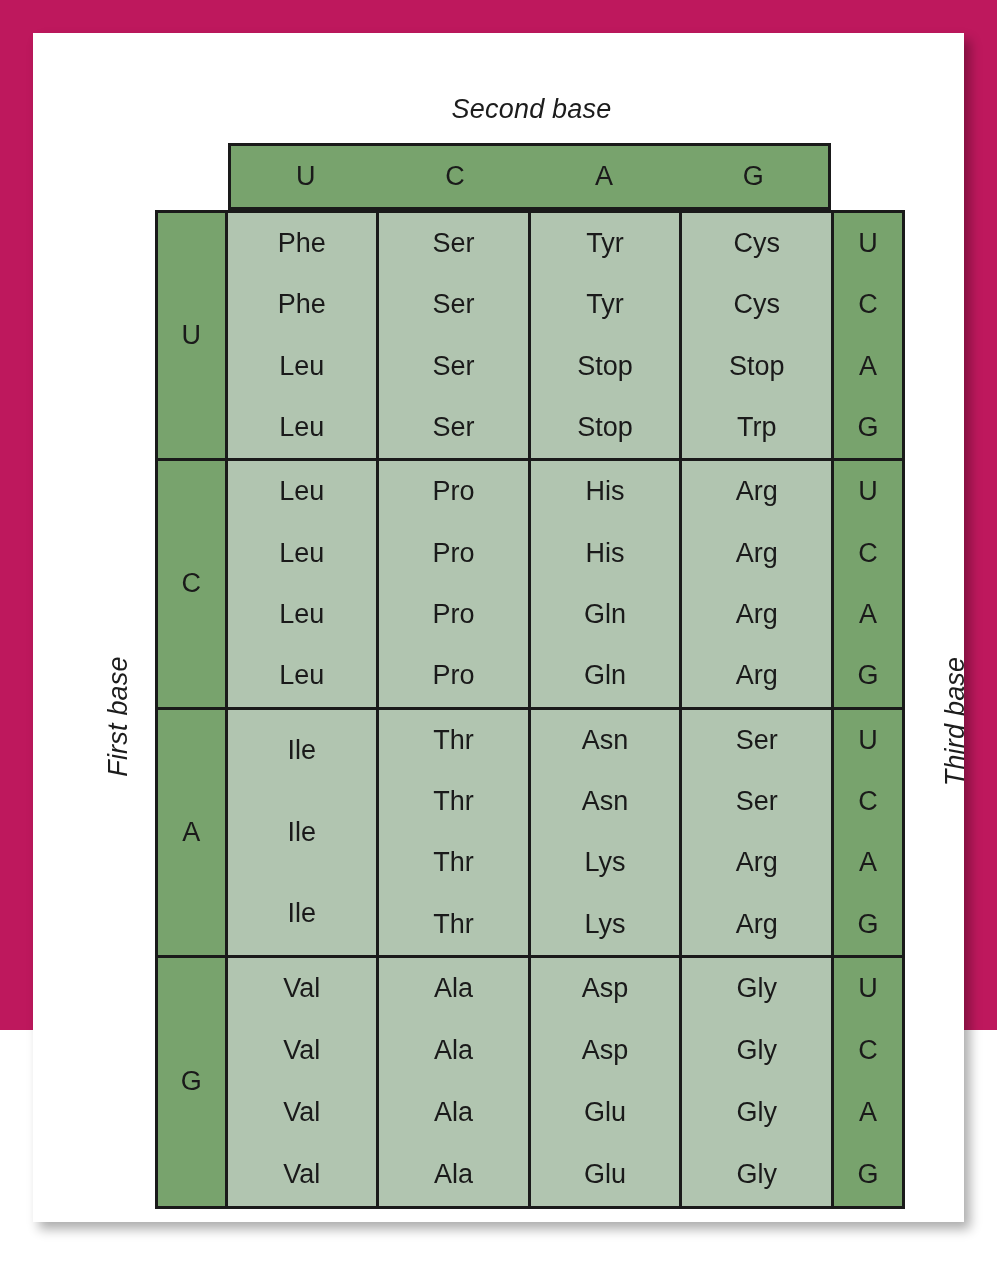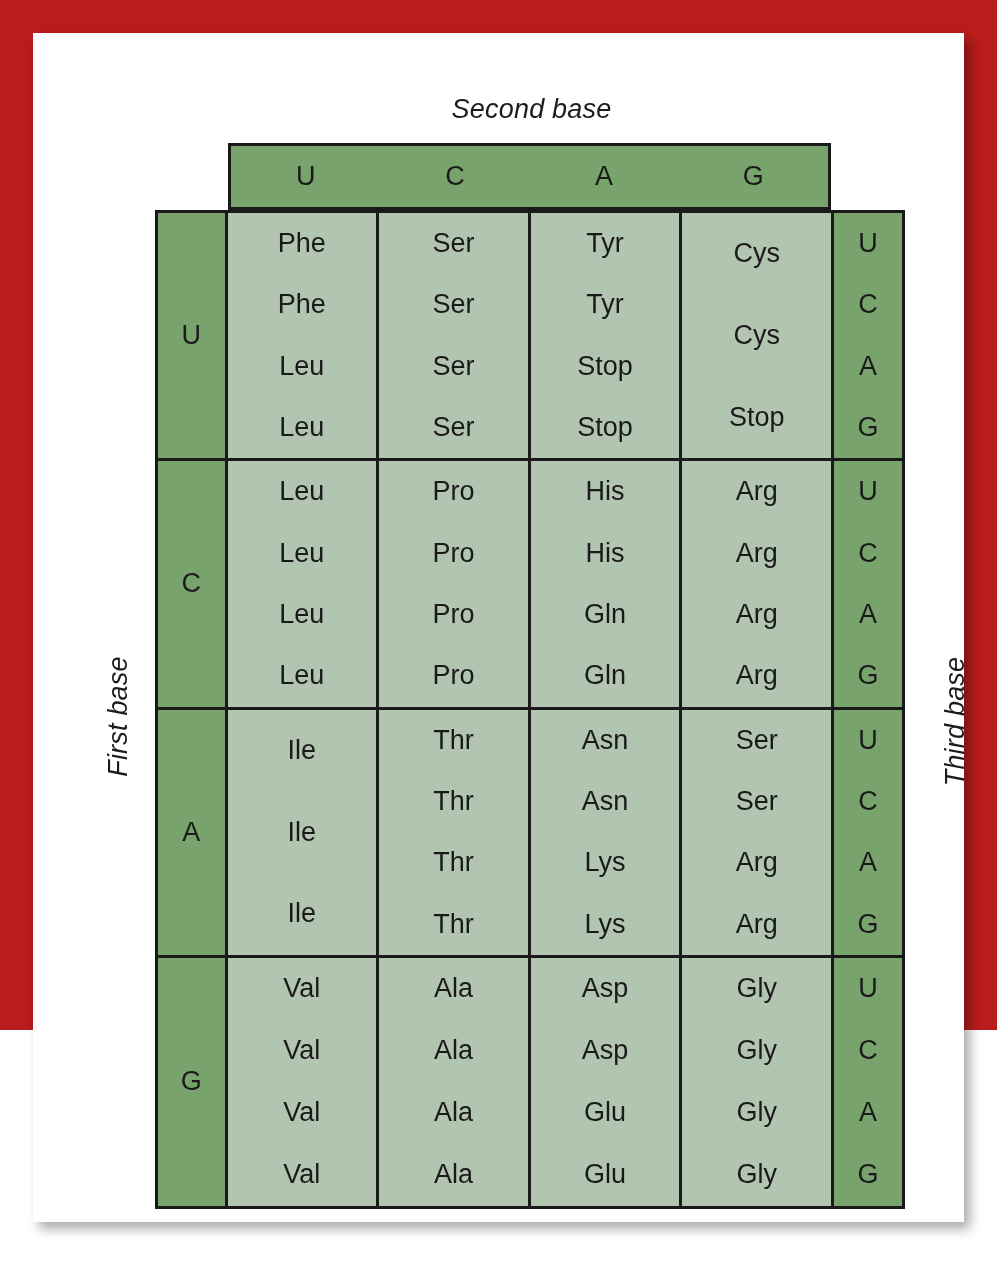--- a/index.html
+++ b/index.html
@@ -13,21 +13,21 @@
     font-family: "Liberation Sans", sans-serif;
     overflow: hidden;
   }
 
   
   #page-root {
     position: absolute;
     left: 0; top: 0;
     width: 997px;
     height: 1030px;
-    background: #b91c1c;
+    background: #be185d;
   }
   .sheet {
     position: absolute;
     left: 33px;
     top: 33px;
     width: 931px;
     height: 1189px;
     background: #ffffff;
     box-shadow: 6px 7px 11px rgba(0,0,0,0.33);
   }
@@ -210,20 +210,21 @@
             <div class="aa-col">
               <div class="aa-cell">Tyr</div>
               <div class="aa-cell">Tyr</div>
               <div class="aa-cell">Stop</div>
               <div class="aa-cell">Stop</div>
             </div>
             <div class="aa-col">
               <div class="aa-cell">Cys</div>
               <div class="aa-cell">Cys</div>
               <div class="aa-cell">Stop</div>
+              <div class="aa-cell">Trp</div>
             </div>
           </div>
           <div class="third-base-col">
             <div class="third-base-cell">U</div>
             <div class="third-base-cell">C</div>
             <div class="third-base-cell">A</div>
             <div class="third-base-cell">G</div>
           </div>
         </div>
 

